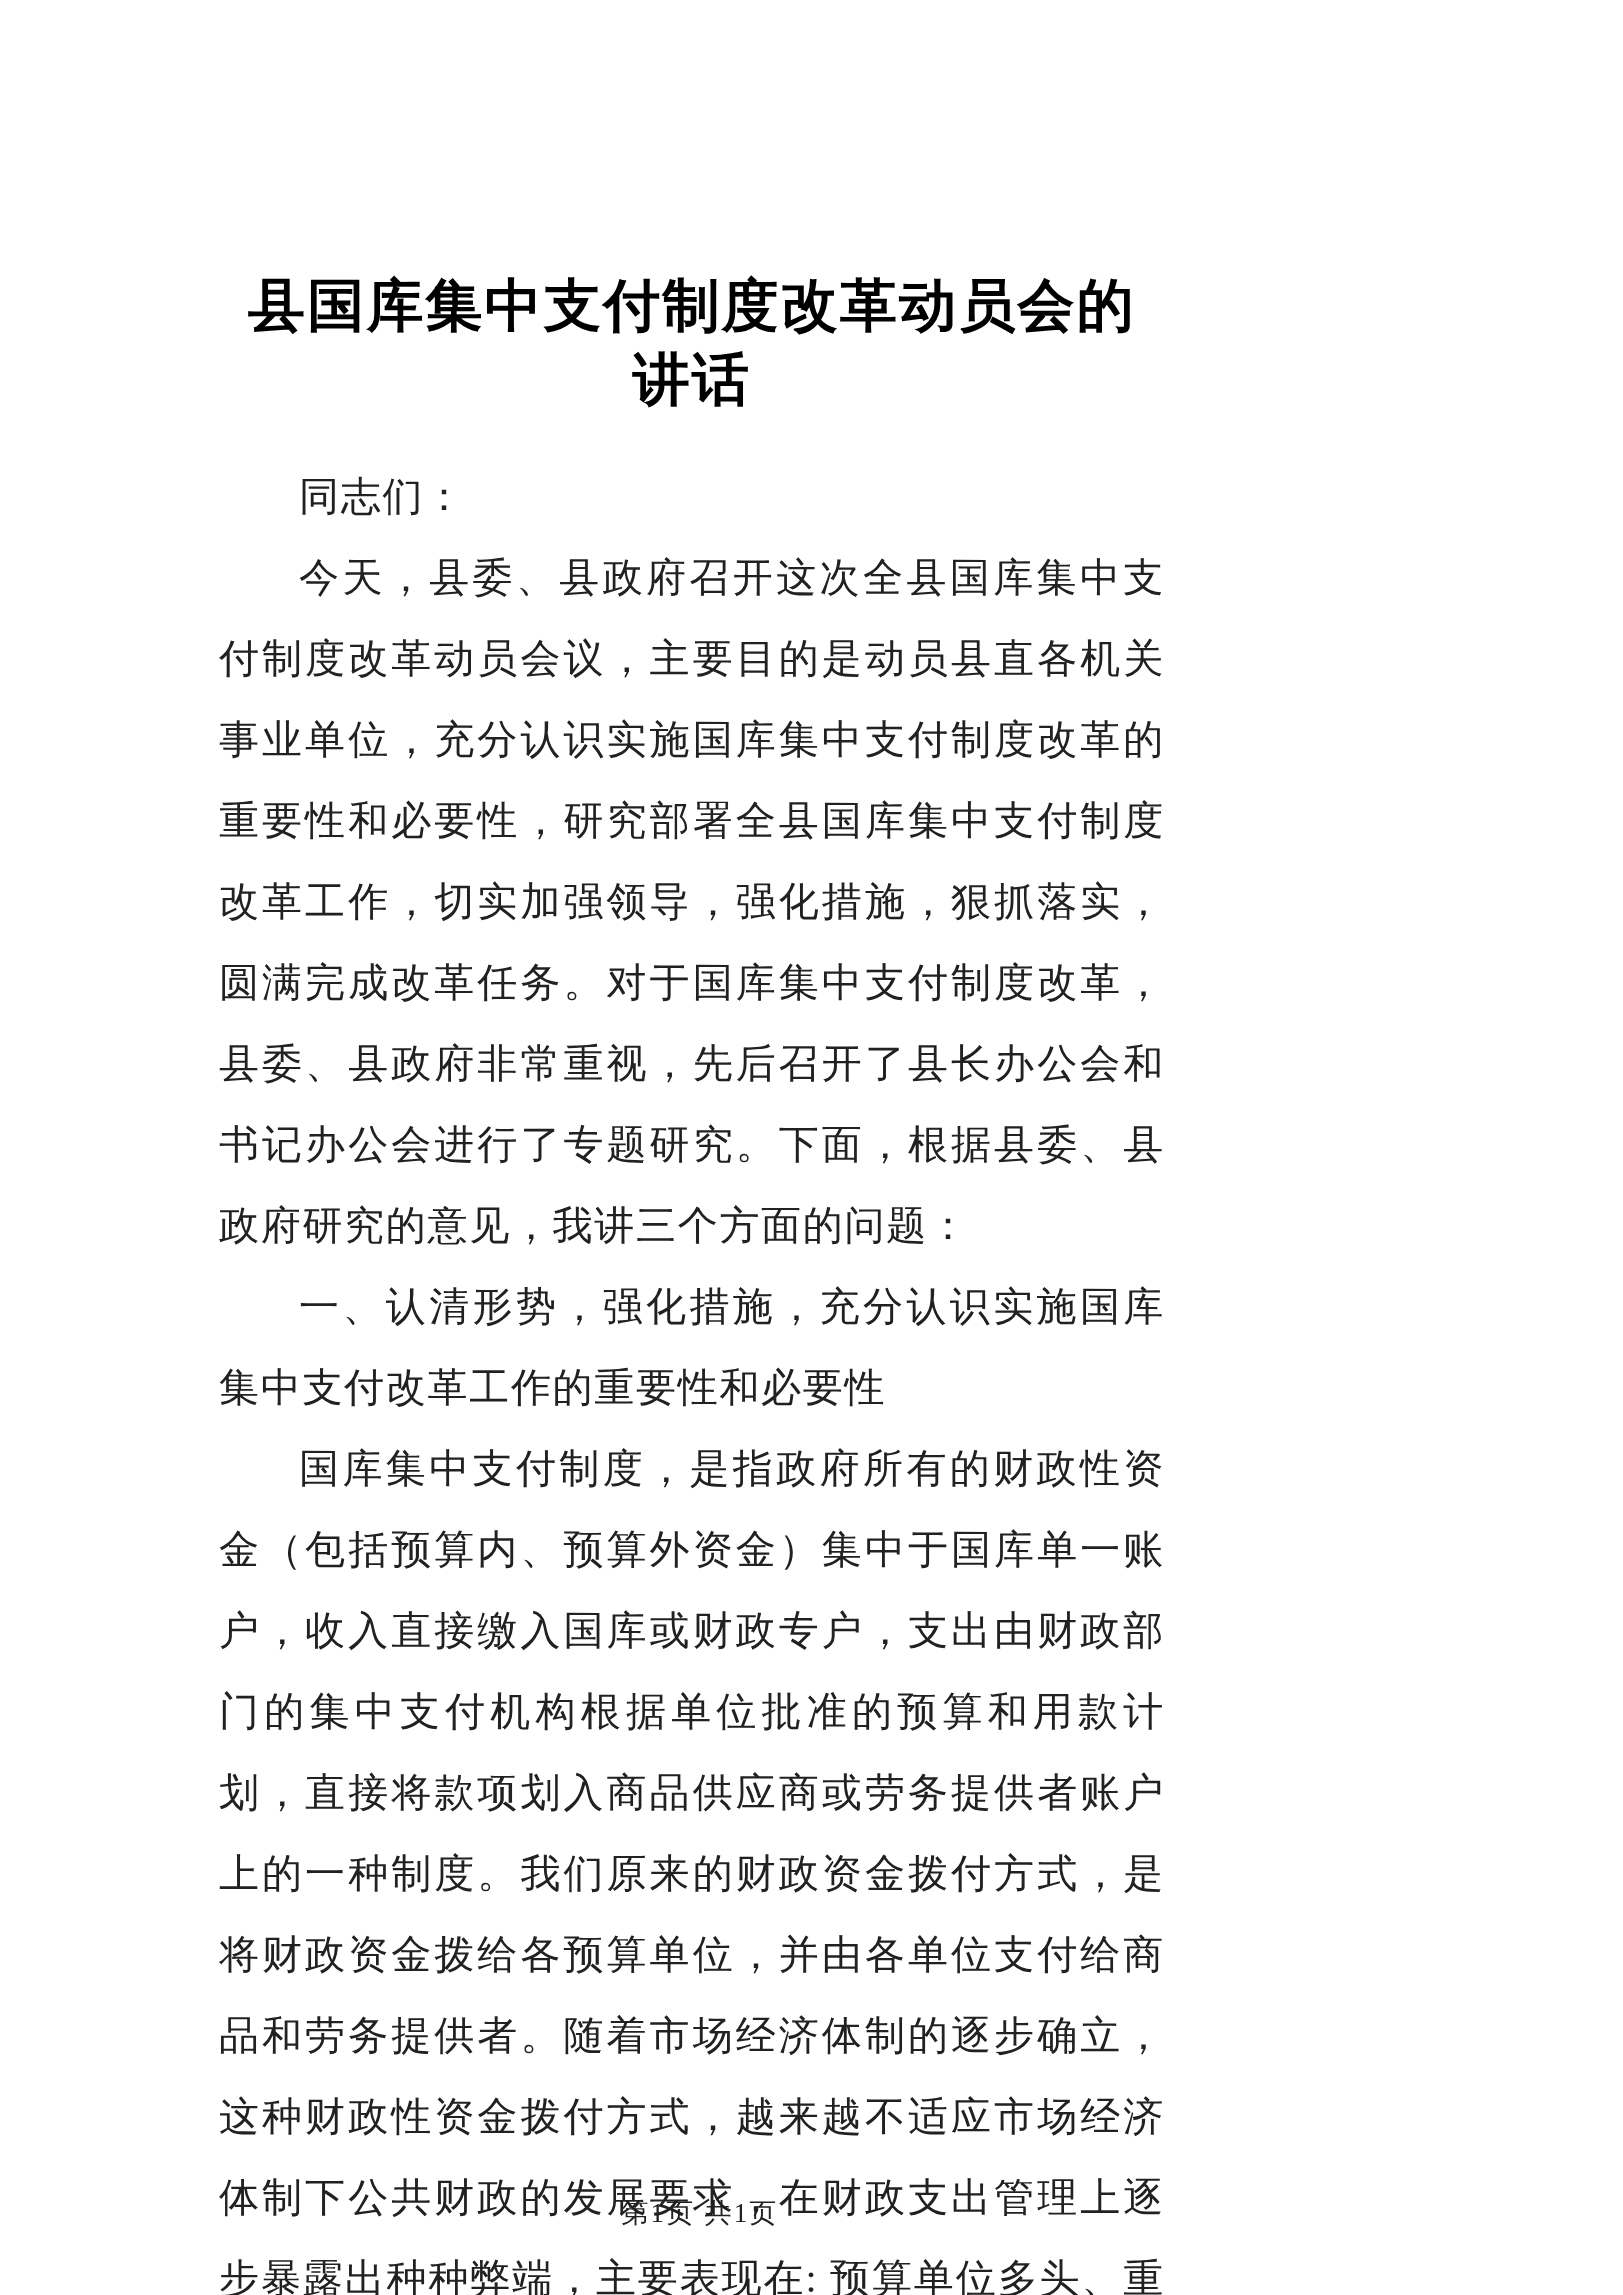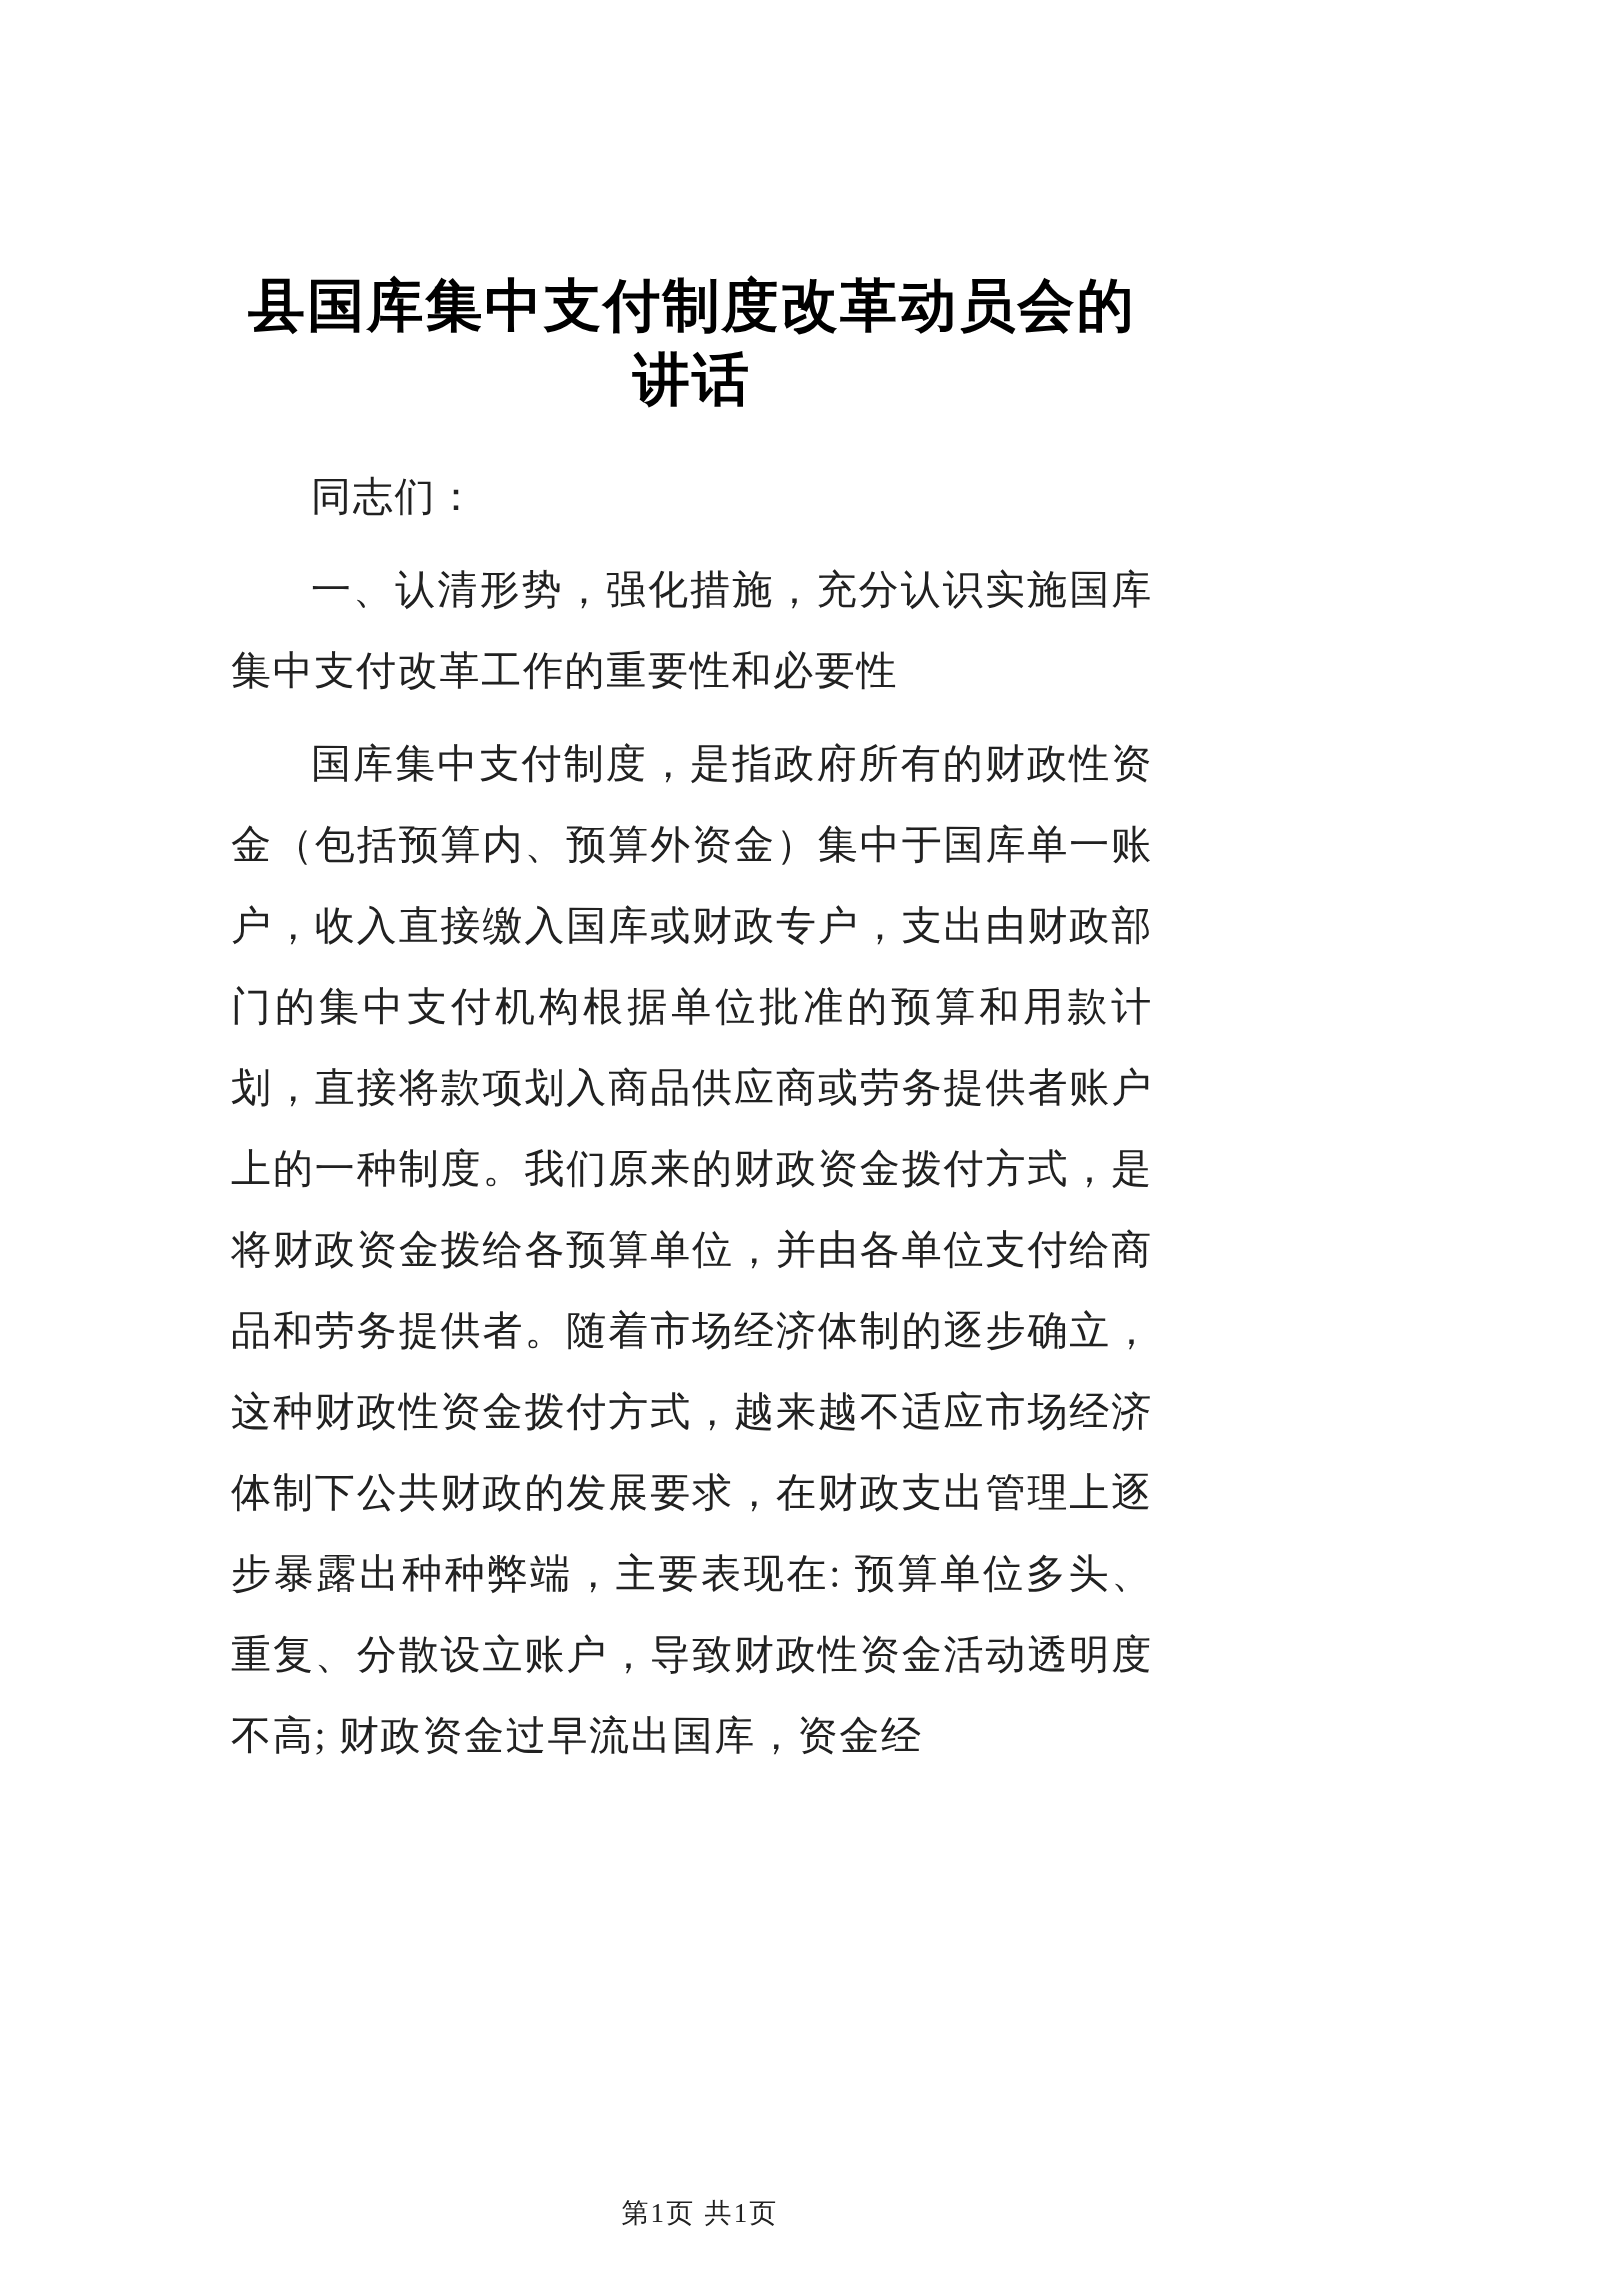--- a/index.html
+++ b/index.html
@@ -25,21 +25,21 @@
   .doc-title {
     margin: 0 0 39px 0;
     text-align: center;
     font-size: 57px;
     font-weight: bold;
     color: #000000;
     letter-spacing: 2.2px;
     line-height: 1.3;
   }
   .doc-body p {
-    margin: 12px;
+    margin: 0;
     font-size: 40px;
     line-height: 81px;
     letter-spacing: 1.7px;
     text-align: justify;
     text-indent: 2em;
     color: #212121;
   }
   .doc-footer {
     position: absolute;
     left: 8px;
@@ -53,20 +53,21 @@
 </style>
 </head>
 <body>
 
 <div class="page">
 
   <h1 class="doc-title">县国库集中支付制度改革动员会的讲话</h1>
 
   <div class="doc-body">
     <p>同志们：</p>
+    <p>今天，县委、县政府召开这次全县国库集中支付制度改革动员会议，主要目的是动员县直各机关事业单位，充分认识实施国库集中支付制度改革的重要性和必要性，研究部署全县国库集中支付制度改革工作，切实加强领导，强化措施，狠抓落实，圆满完成改革任务。对于国库集中支付制度改革，县委、县政府非常重视，先后召开了县长办公会和书记办公会进行了专题研究。下面，根据县委、县政府研究的意见，我讲三个方面的问题：</p>
     <p>一、认清形势，强化措施，充分认识实施国库集中支付改革工作的重要性和必要性</p>
     <p>国库集中支付制度，是指政府所有的财政性资金（包括预算内、预算外资金）集中于国库单一账户，收入直接缴入国库或财政专户，支出由财政部门的集中支付机构根据单位批准的预算和用款计划，直接将款项划入商品供应商或劳务提供者账户上的一种制度。我们原来的财政资金拨付方式，是将财政资金拨给各预算单位，并由各单位支付给商品和劳务提供者。随着市场经济体制的逐步确立，这种财政性资金拨付方式，越来越不适应市场经济体制下公共财政的发展要求，在财政支出管理上逐步暴露出种种弊端，主要表现在: 预算单位多头、重复、分散设立账户，导致财政性资金活动透明度不高; 财政资金过早流出国库，资金经</p>
   </div>
 
   <div class="doc-footer">第1页 共1页</div>
 
 </div>
 
 
 </body></html>

